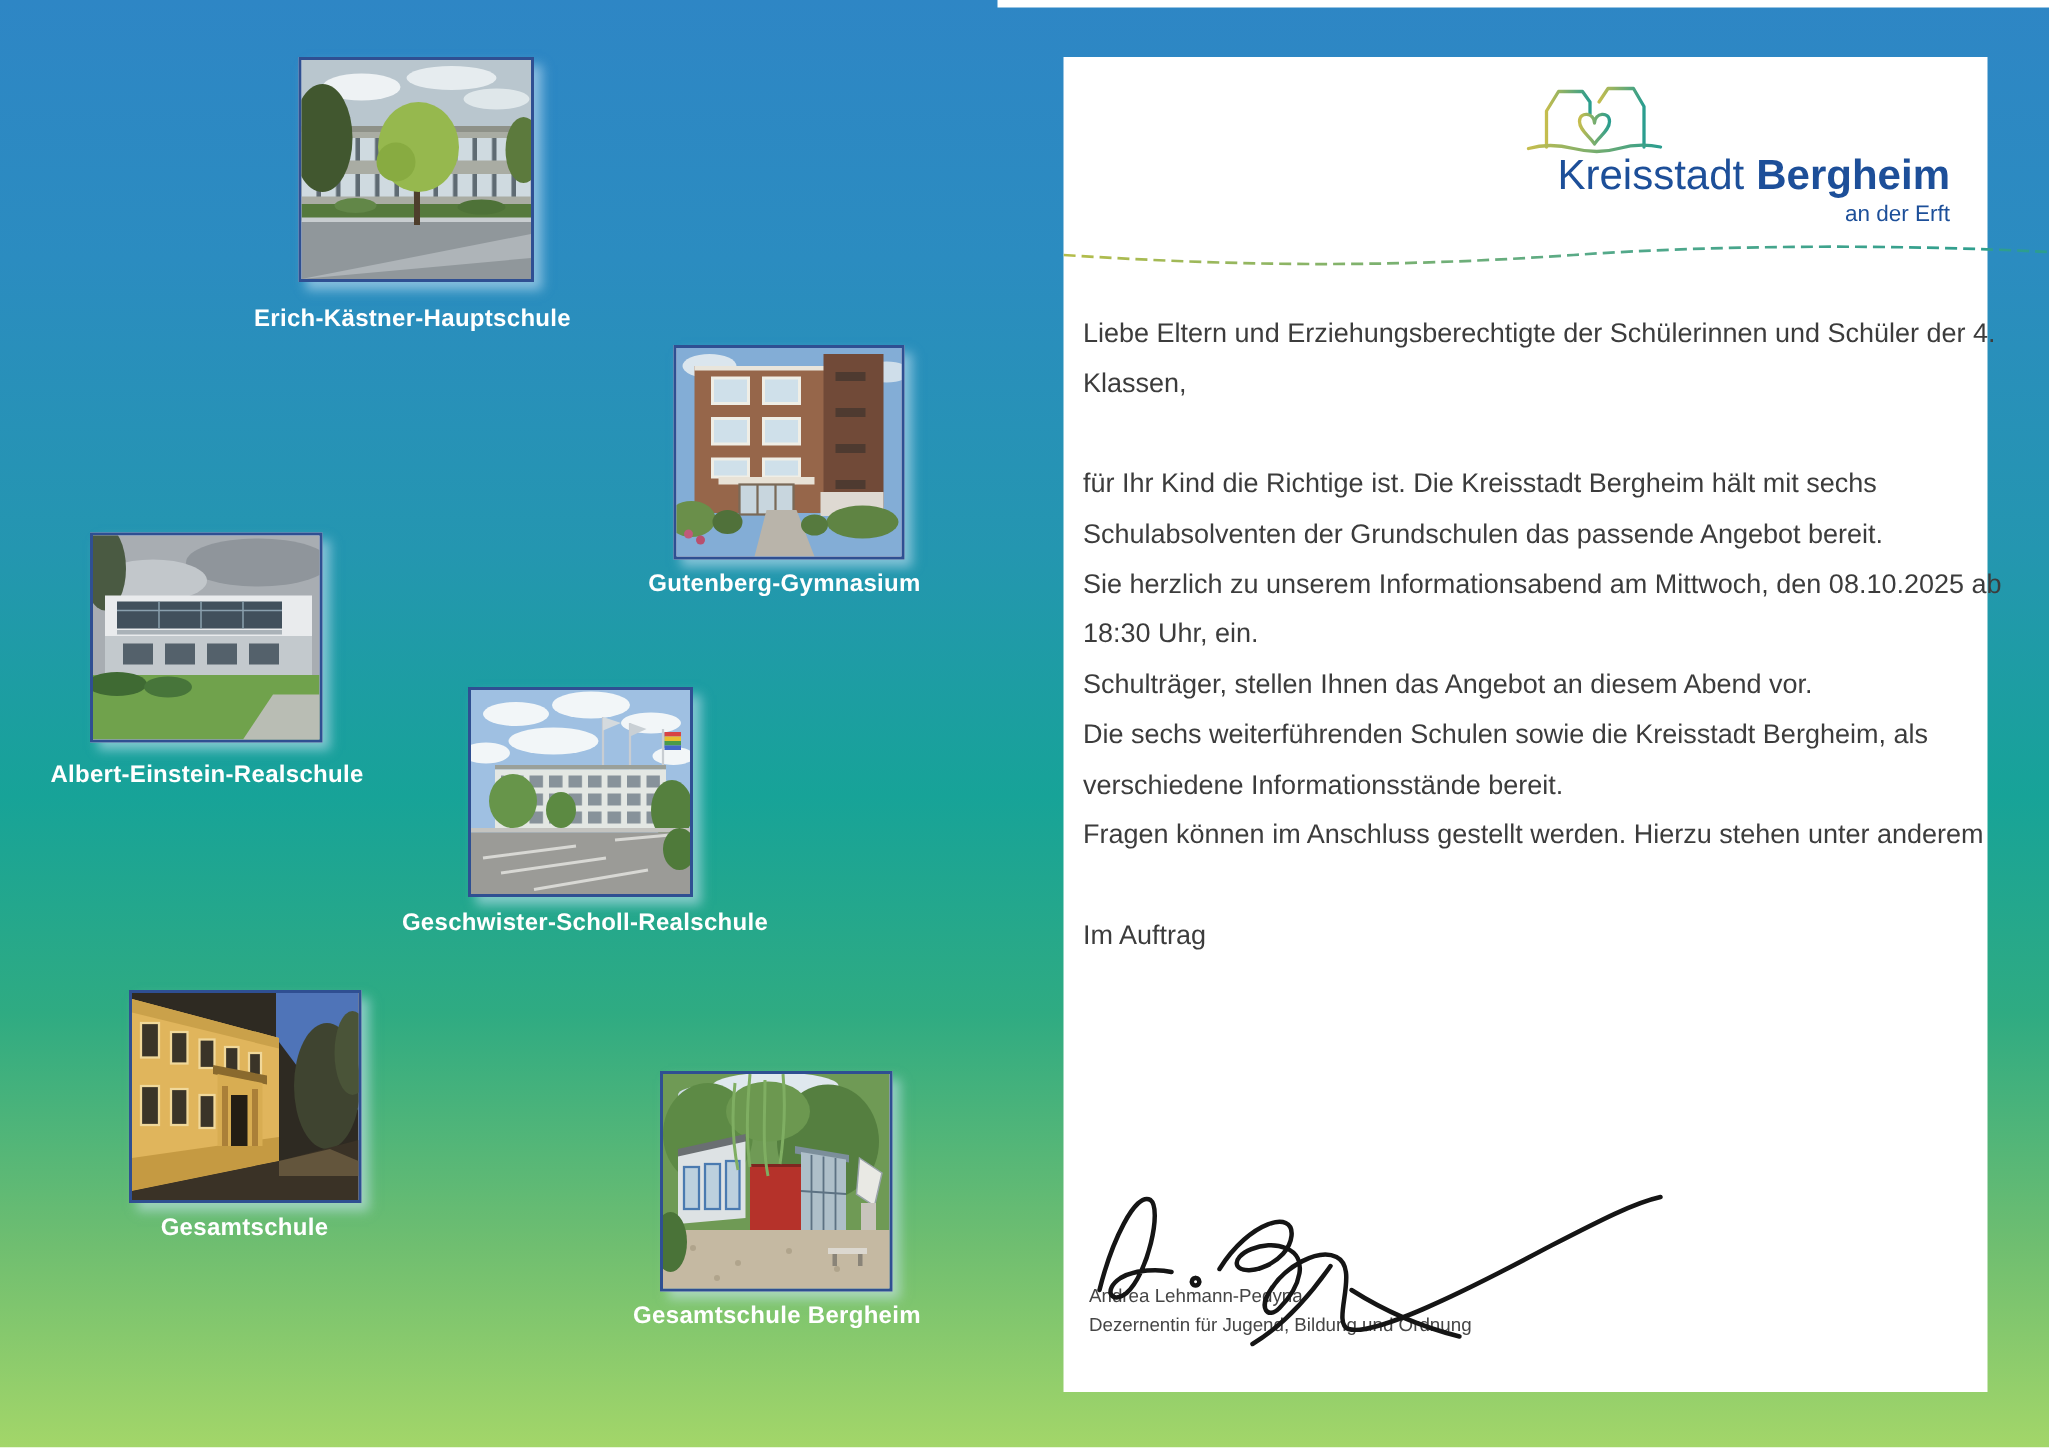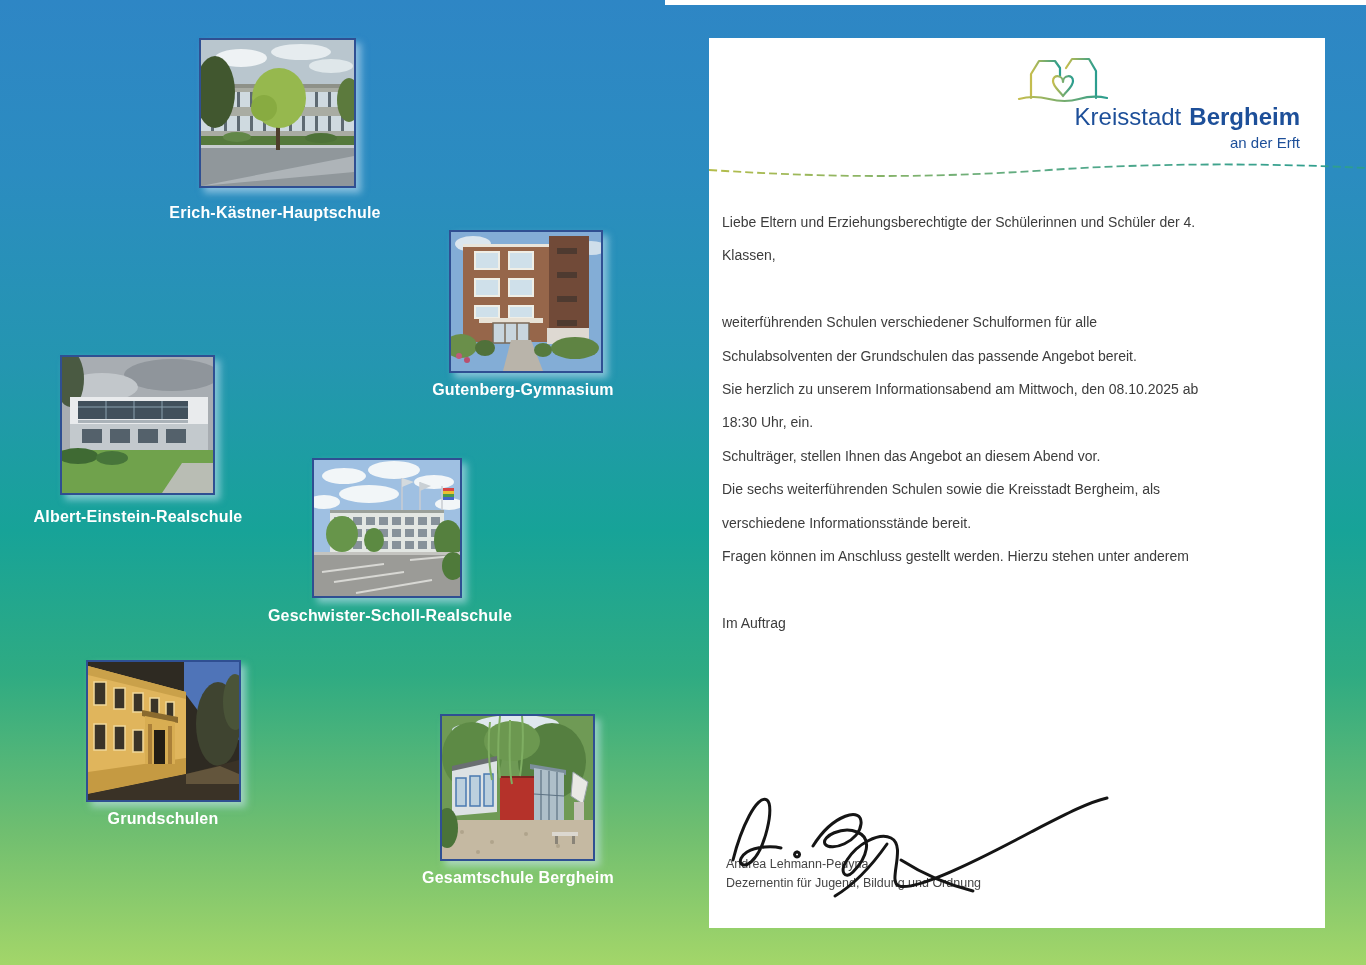--- a/index.html
+++ b/index.html
@@ -12,27 +12,27 @@
   
   .photo{position:absolute;border:2px solid #2f4f92;background:#dfe6ea;
          box-shadow:5px 5px 7px rgba(210,232,248,.55);}
   .photo svg{display:block;width:100%;height:100%;}
   .school-label{position:absolute;color:#ffffff;font-weight:700;font-size:16px;
                 text-align:center;letter-spacing:.2px;}
   
   .panel{position:absolute;left:709px;top:38px;width:616px;height:890px;background:#ffffff;}
   .logo-icon{position:absolute;left:308px;top:14px;width:92px;height:52px;}
   .logo-text{position:absolute;right:25px;top:62px;width:560px;text-align:right;
-             color:#1d4f99;font-size:24px;line-height:34px;white-space:nowrap;}
+             color:#1d4f99;font-size:28px;line-height:34px;white-space:nowrap;}
   .logo-text .thin{font-weight:400;}
   .logo-text .bold{font-weight:700;margin-left:8px;}
   .logo-sub{position:absolute;right:25px;top:96px;color:#1d4f99;font-size:15px;}
   .wave{position:absolute;left:709px;top:157px;width:657px;height:28px;}
   .body-text{position:absolute;left:13px;top:168px;width:596px;color:#3c3c3c;
-             font-size:14px;}
+             font-size:18px;}
   .para{margin:0;}
   .para .line{line-height:33.4px;min-height:33.4px;white-space:nowrap;}
   .para.gap-after{margin-bottom:33.4px;}
   .sig-svg{position:absolute;left:12px;top:750px;width:402px;height:112px;}
   .sig-block{position:absolute;left:17px;top:817px;color:#454545;font-size:12.5px;line-height:19px;}
 </style>
 </head>
 <body>
 
 <div id="app">
@@ -200,21 +200,21 @@
       </g>
       <polygon points="54,48 90,55 90,61 54,54" fill="#8a6a2e"></polygon>
       <polygon points="57,54 87,60 87,102 57,102" fill="#d8ad52"></polygon>
       <rect x="60" y="62" width="4" height="40" fill="#ab8038"></rect>
       <rect x="80" y="64" width="4" height="38" fill="#ab8038"></rect>
       <rect x="66" y="68" width="11" height="34" fill="#241e14"></rect>
       <polygon points="98,112 151,98 151,138 0,138 0,132" fill="#3a3226"></polygon>
       <polygon points="98,112 132,104 151,112 151,122 98,122" fill="#63553c"></polygon>
     </svg>
   </div>
-  <div class="school-label" style="left:63px;top:810px;width:200px;">Grundschulen</div>
+  <div class="school-label" style="left:63px;top:810px;width:200px;">Gesamtschule</div>
 
   <div class="photo" style="left:440px;top:714px;width:151px;height:143px;">
     <svg viewBox="0 0 151 143" preserveAspectRatio="none">
       <rect width="151" height="143" fill="#6f9a55"></rect>
       <ellipse cx="75" cy="8" rx="42" ry="9" fill="#dfe8ee"></ellipse>
       <ellipse cx="28" cy="14" rx="18" ry="6" fill="#cfdde6"></ellipse>
       <ellipse cx="30" cy="40" rx="30" ry="34" fill="#5d8a45"></ellipse>
       <ellipse cx="110" cy="45" rx="34" ry="38" fill="#557f40"></ellipse>
       <ellipse cx="70" cy="25" rx="28" ry="20" fill="#6c9850"></ellipse>
       <polygon points="10,50 55,40 55,46 10,56" fill="#6a6f72"></polygon>
@@ -275,21 +275,21 @@
       <span class="thin">Kreisstadt</span><span class="bold">Bergheim</span>
     </div>
     <div class="logo-sub">an der Erft</div>
 
     <div class="body-text">
       <div class="para gap-after">
         <div class="line">Liebe Eltern und Erziehungsberechtigte der Schülerinnen und Schüler der 4.</div>
         <div class="line">Klassen,</div>
       </div>
       <div class="para">
-        <div class="line">weiterführenden Schulen verschiedener Schulformen für alle</div>
+        <div class="line">für Ihr Kind die Richtige ist. Die Kreisstadt Bergheim hält mit sechs</div>
         <div class="line">Schulabsolventen der Grundschulen das passende Angebot bereit.</div>
       </div>
       <div class="para">
         <div class="line">Sie herzlich zu unserem Informationsabend am Mittwoch, den 08.10.2025 ab</div>
         <div class="line">18:30 Uhr, ein.</div>
       </div>
       <div class="para">
         <div class="line">Schulträger, stellen Ihnen das Angebot an diesem Abend vor.</div>
         <div class="line">Die sechs weiterführenden Schulen sowie die Kreisstadt Bergheim, als</div>
       </div>

